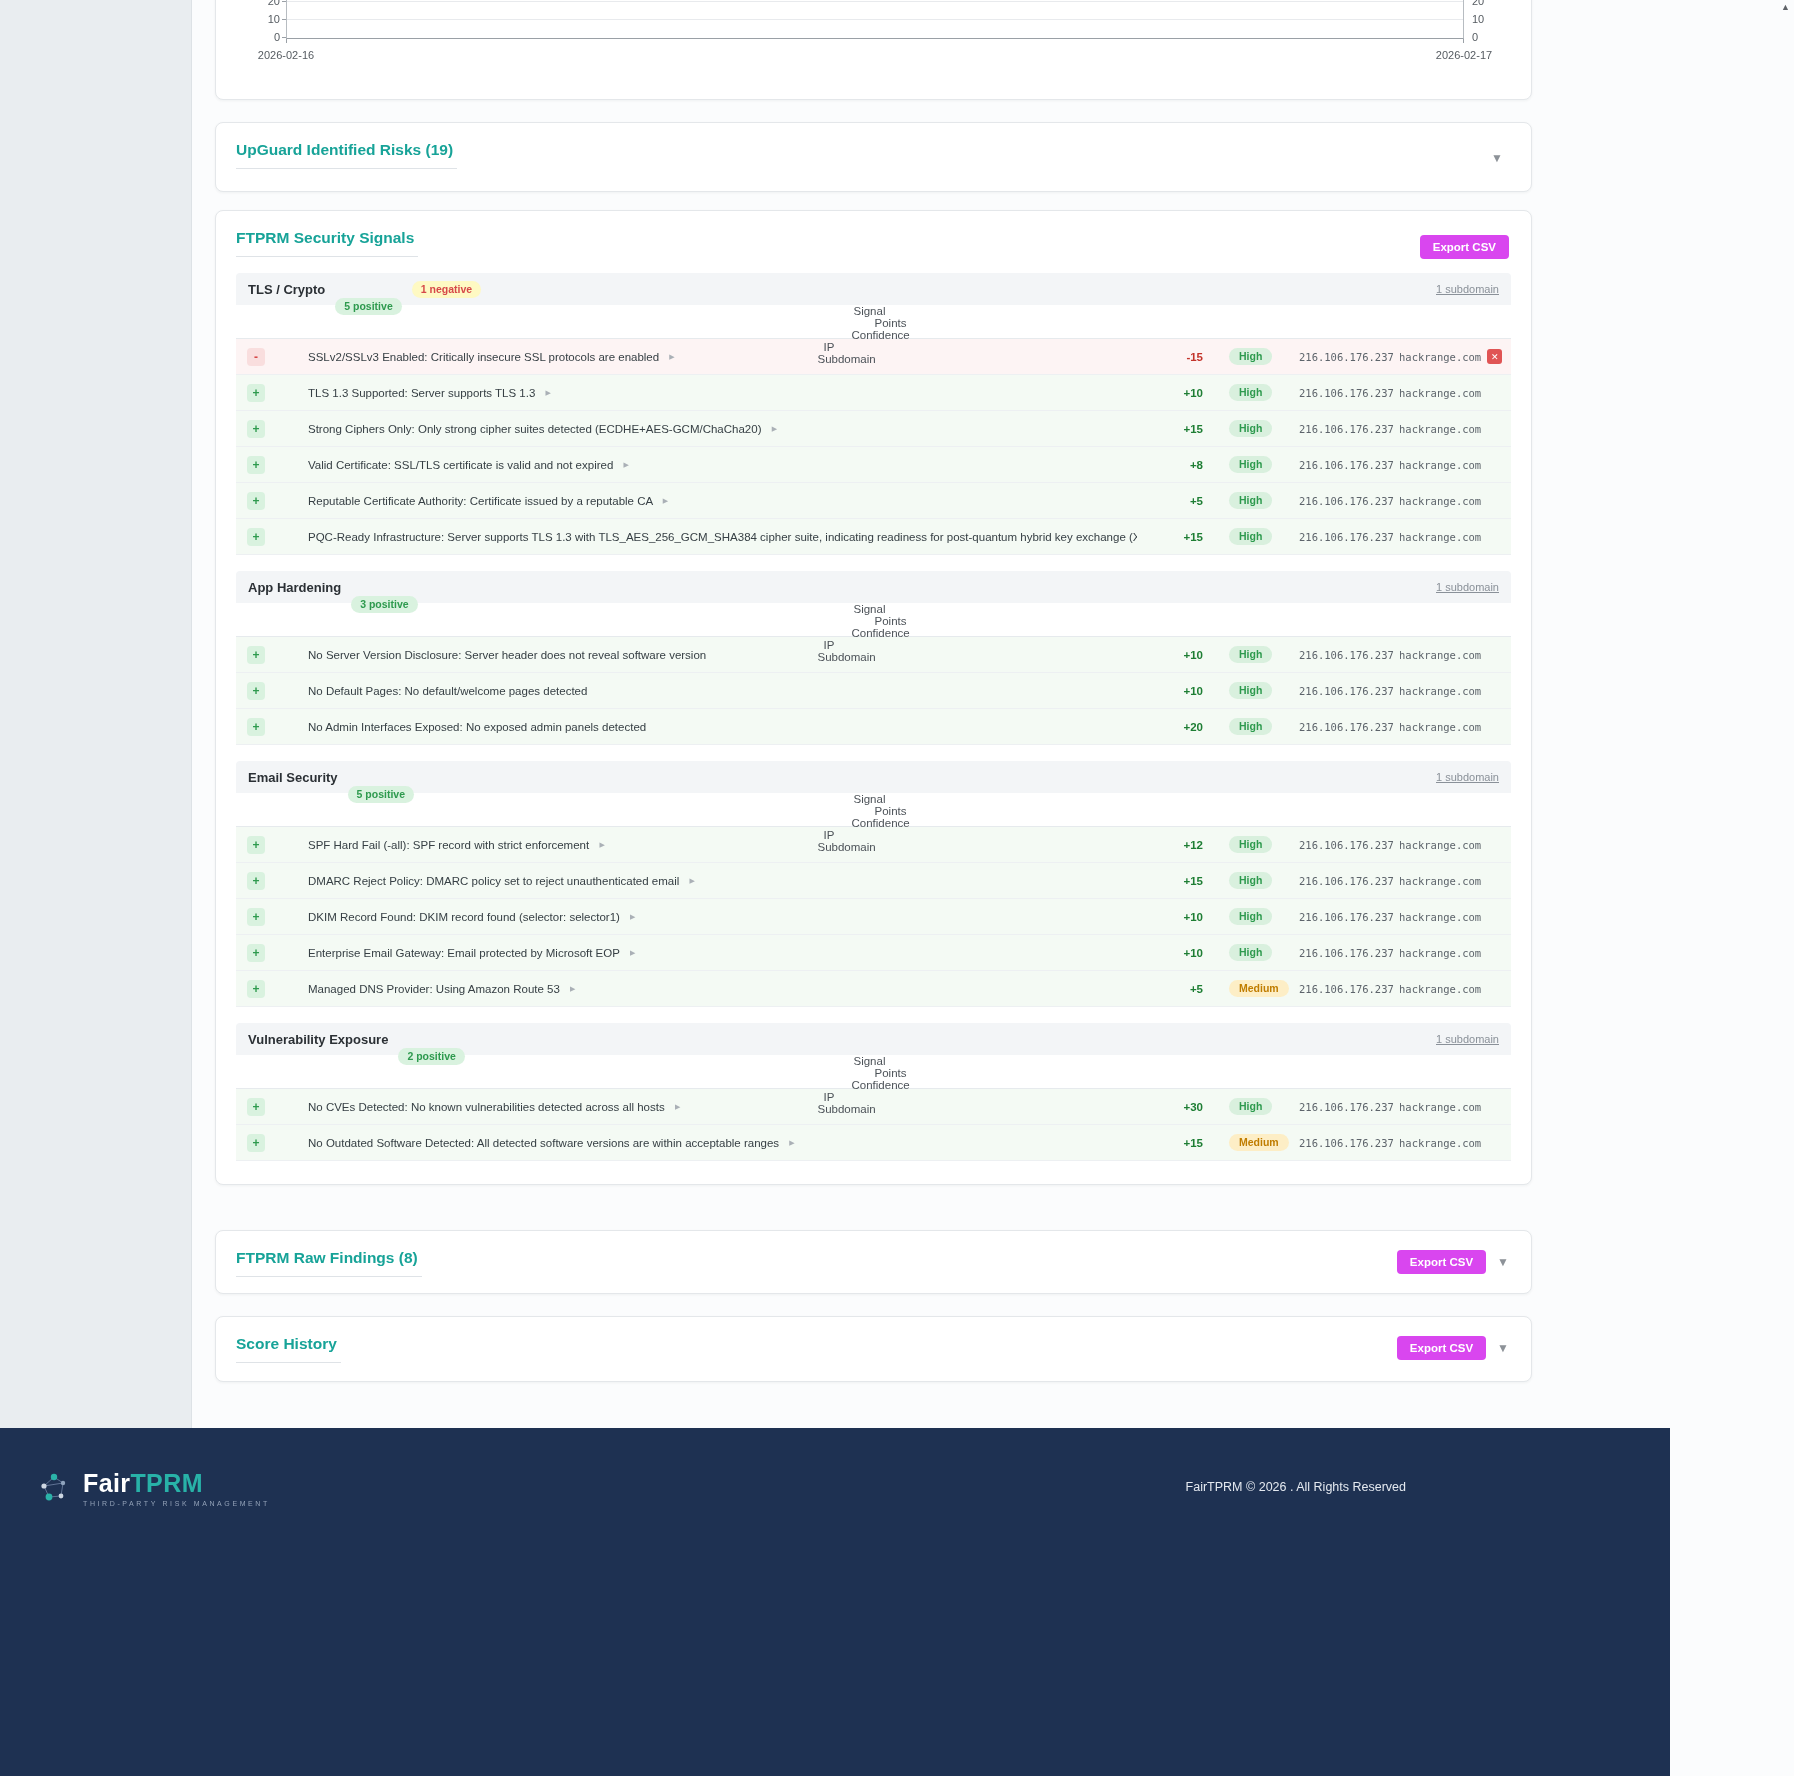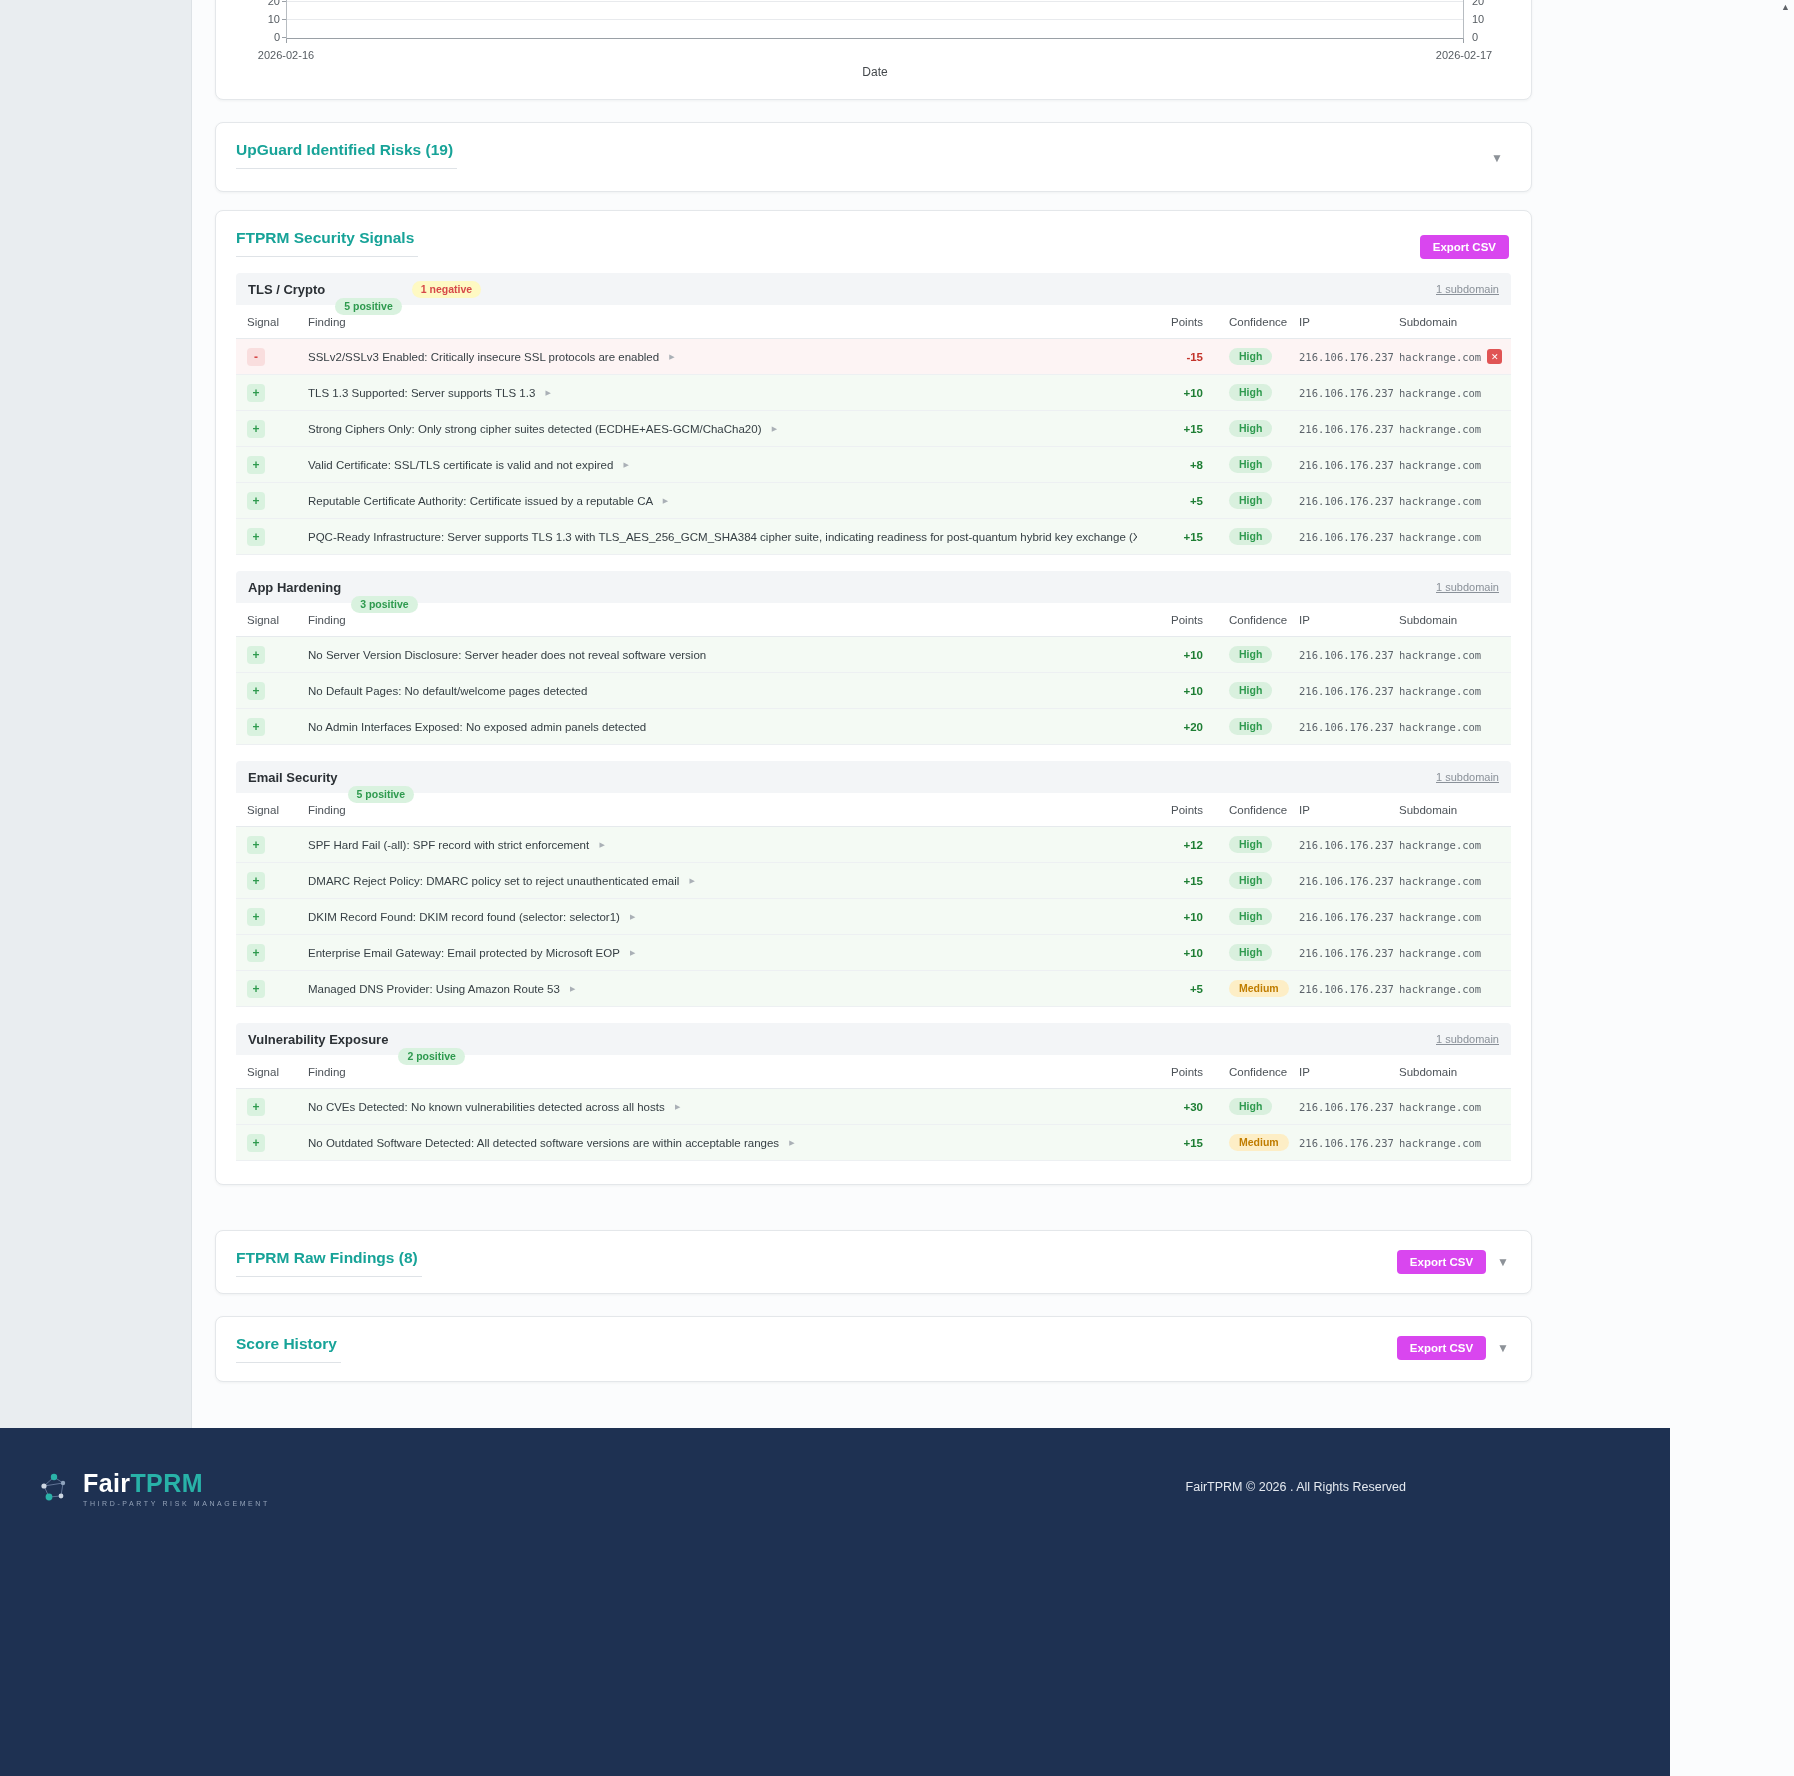--- a/index.html
+++ b/index.html
@@ -58,21 +58,21 @@
   .sig-group { margin-bottom:16px; }
   .g-head { height:32px; background:#f3f5f7; display:flex; align-items:center;
     padding:0 12px; border-radius:4px 4px 0 0; }
   .g-title { font-size:13px; font-weight:700; color:#2b3035; }
   .pill { margin-left:10px; font-size:10.5px; font-weight:700; padding:3px 9px; border-radius:10px; line-height:11px; }
   .pill.positive { background:#d9f2df; color:#2e9a4e;margin-top:35px; }
   .pill.negative { background:#fef9c3; color:#d64848; }
   .sub-link { margin-left:auto; font-size:11px; color:#8a9199; text-decoration:underline; cursor:pointer; }
 
   .t-head { display:flex; align-items:center; height:34px; border-bottom:1px solid #e6eaed;
-    font-size:11.5px; color:#4c5258; }
+    font-size:11.5px; color:#4c5258;flex-direction:column; }
   .t-row { display:flex; align-items:center; height:36px; border-bottom:1px solid #edf0f2;
     font-size:11.5px; color:#374045; }
   .t-row.pos { background:#f4faf4; }
   .t-row.neg { background:#fdf4f4; }
 
   .c { flex:none; }
   .c0 { width:62px; padding-left:11px; }
   .c1 { flex:1 1 auto; min-width:0; padding-left:10px; padding-right:8px;
     white-space:nowrap; overflow:hidden; }
   .c2 { width:66px; text-align:right; }
@@ -128,21 +128,20 @@
     <span class="ytick r yt0">20</span>
     <span class="ytick r yt1">10</span>
     <span class="ytick r yt2">0</span>
     <span class="tickmark tm-l" style="top:34px"></span>
     <span class="tickmark tm-l" style="top:52px"></span>
     <span class="tickmark tm-l" style="top:70px"></span>
     <span class="tickmark tm-x" style="left:70px"></span>
     <span class="tickmark tm-x" style="left:1247px"></span>
     <span class="xtick xt0">2026-02-16</span>
     <span class="xtick xt1">2026-02-17</span>
-    <div class="xlabel-wrap">Date</div>
   </section>
 
   <section class="card upguard-card">
     <h2 class="card-title">UpGuard Identified Risks (19)</h2>
     <span class="chevron">▼</span>
   </section>
 
   <section class="card signals-card">
     <h2 class="card-title">FTPRM Security Signals</h2>
     <button class="export-btn">Export CSV</button>

